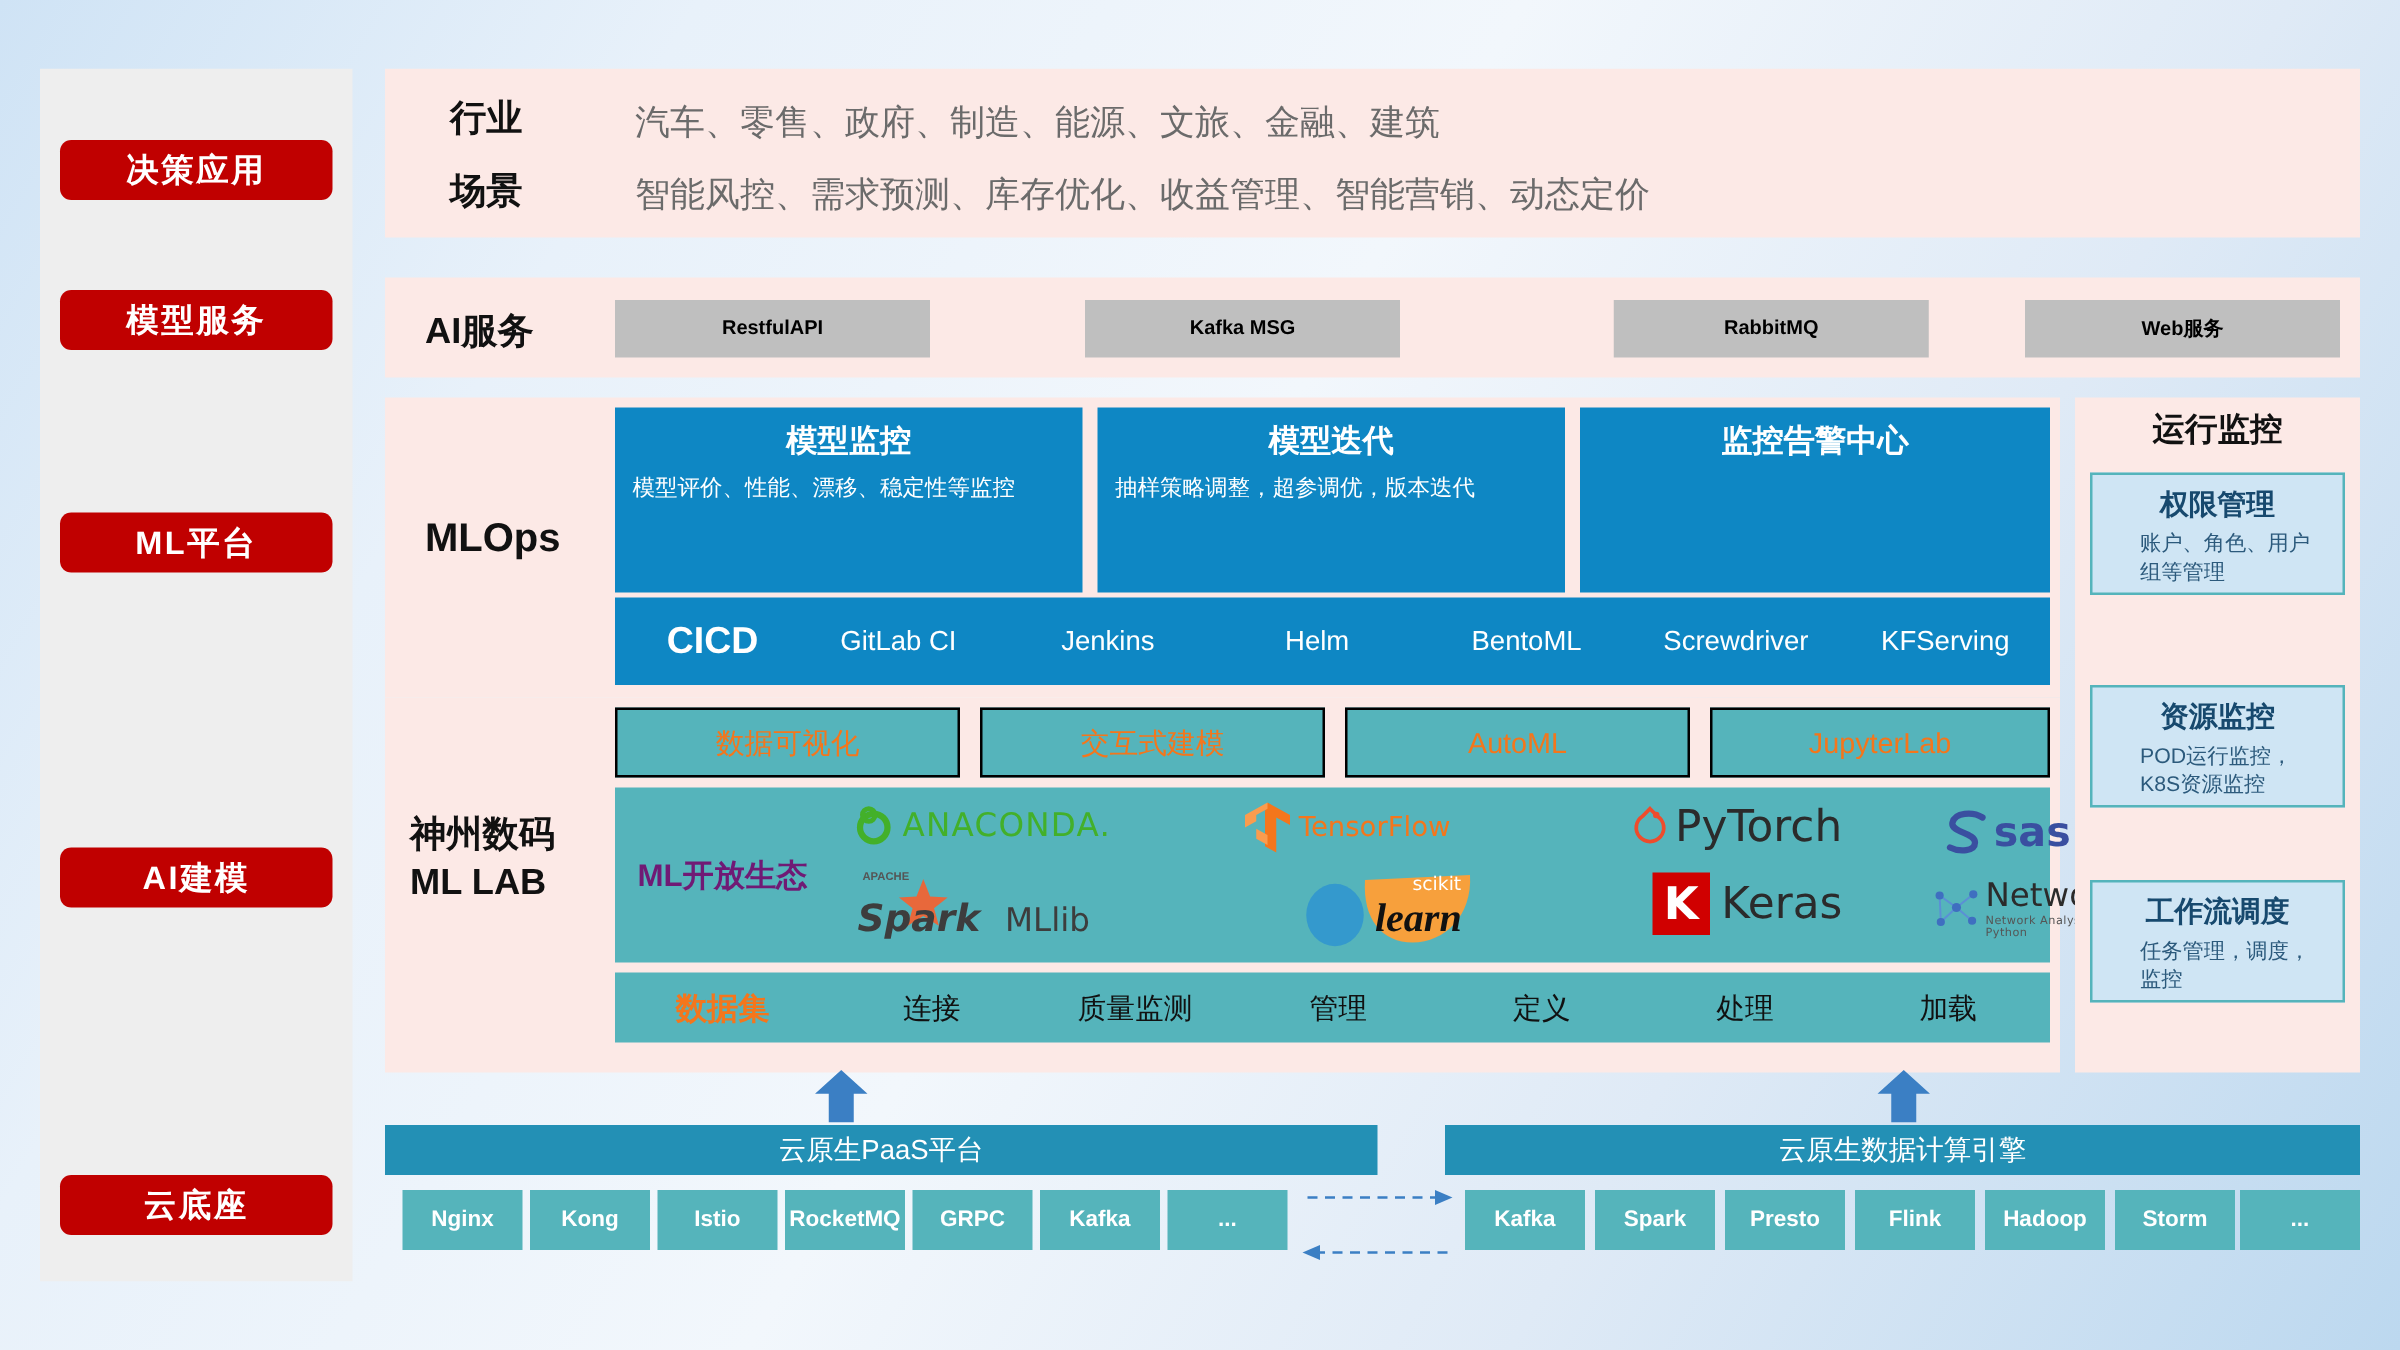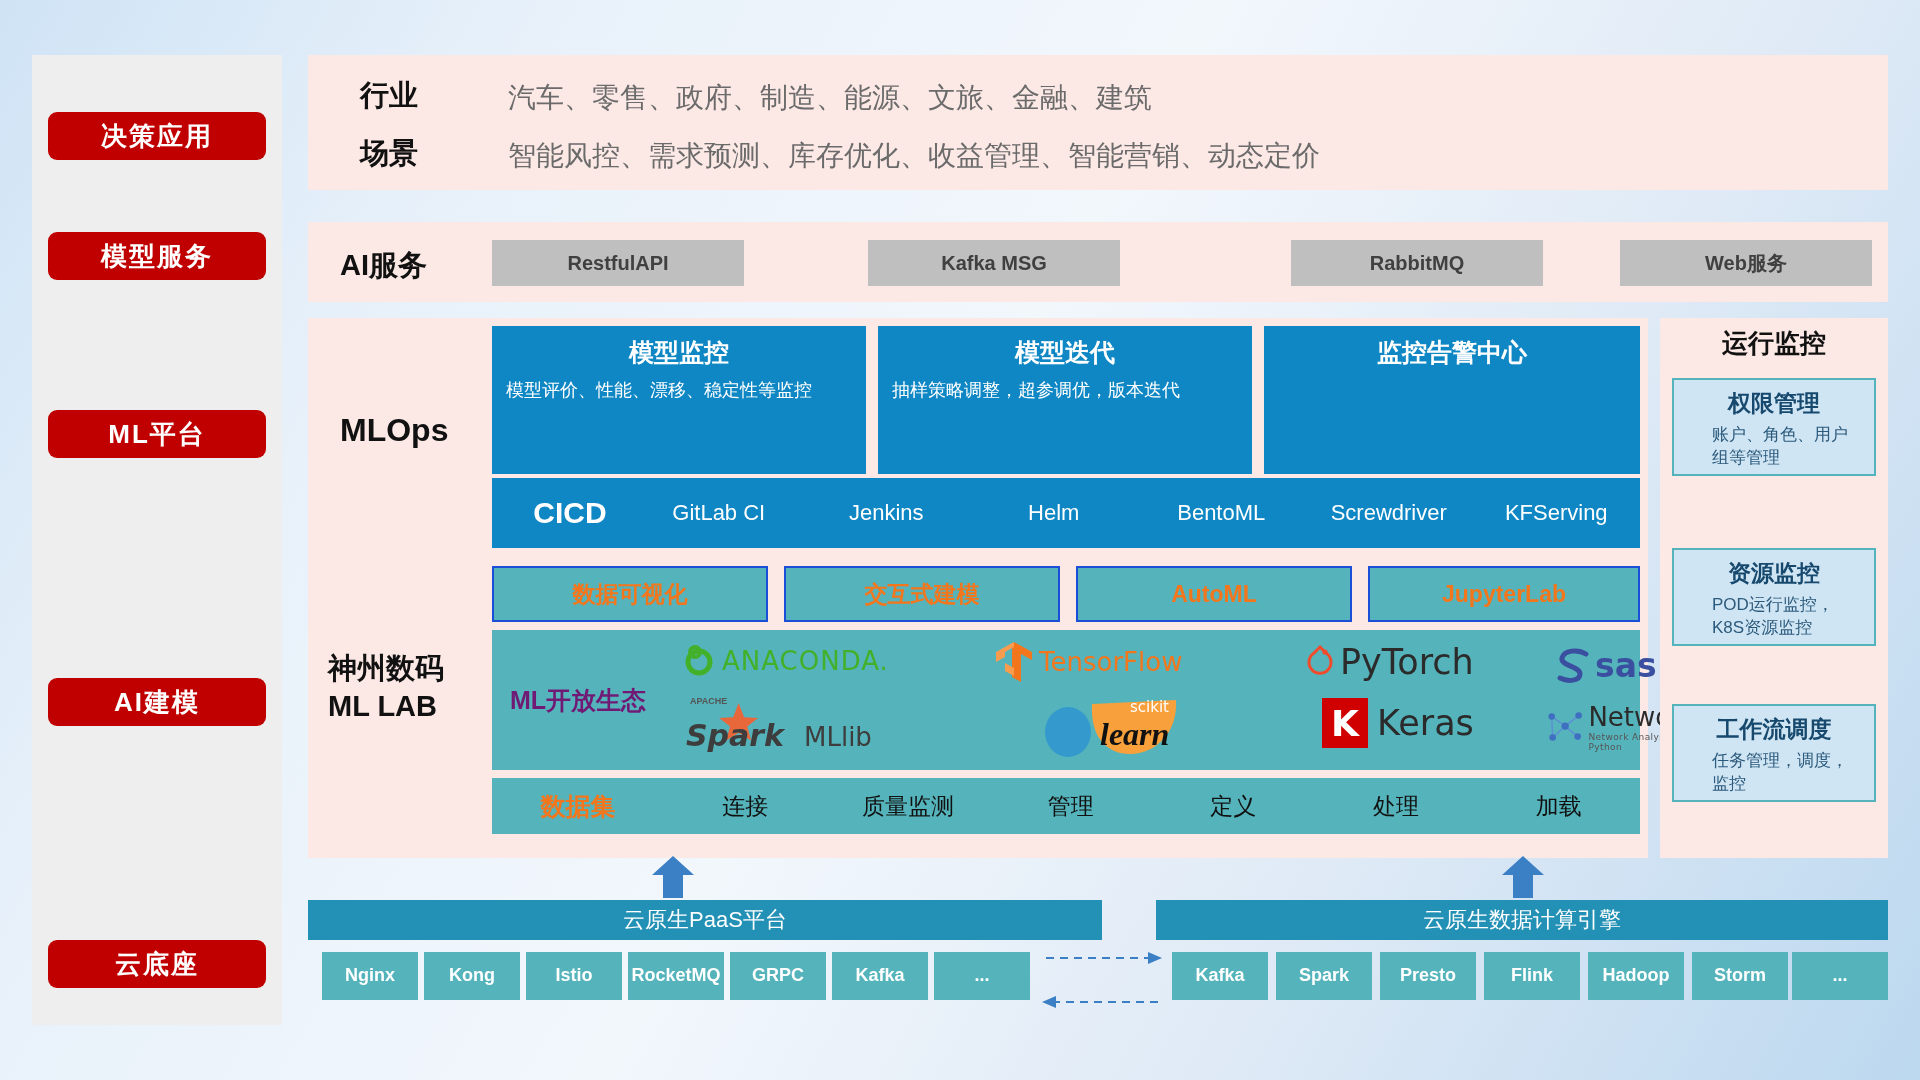--- a/index.html
+++ b/index.html
@@ -46,21 +46,21 @@
   }
 
   
   .apps-label { font-size: 29px; }
   .apps-val { position: absolute; color: #6b6b6b; font-size: 28px; white-space: nowrap; }
 
   
   .ai-label { font-size: 29px; top: 248px; left: 340px; }
   .ai-chip {
     position: absolute; top: 240px; height: 46px; background: #bfbfbf;
-    color: #404040; font-size: 20px; font-weight: bold;
+    color: #000000; font-size: 16px; font-weight: bold;
     display: flex; align-items: center; justify-content: center;
   }
 
   
   .mlops-label { font-size: 32px; top: 412px; left: 340px; }
   .mlops-card {
     position: absolute; top: 326px; height: 148px; background: #0e87c4;
     color: #fff; padding: 10px 14px 0 14px;
   }
   .mlops-card .t {
@@ -78,22 +78,22 @@
   }
   .cicd-item {
     color: #fff; font-size: 22px; text-align: center; flex: 1 1 0;
     line-height: 1.05; overflow: hidden;
   }
 
   
   .lab-label { font-size: 29px; top: 650px; left: 328px; line-height: 1.3; }
   .lab-chip {
     position: absolute; top: 566px; height: 56px; background: #55b4bb;
-    border: 2px solid #1d4ed8;
-    color: #f4761c; font-size: 23px; font-weight: bold;
+    border: 2px solid #000000;
+    color: #f4761c; font-size: 23px; font-weight: normal;
     display: flex; align-items: center; justify-content: center;
   }
   .eco-box {
     position: absolute; left: 492px; top: 630px; width: 1148px; height: 140px;
     background: #55b4bb; display: flex; align-items: center;
   }
   .eco-title {
     color: #701a75; font-size: 25px; font-weight: bold; width: 172px;
     text-align: center; flex: none;
   }
@@ -257,21 +257,21 @@
         <span class="lg-txt" style="position:absolute;left:0px;top:18px;font-size:30px;color:#3d3d3d;font-weight:bold;font-style:italic;">Spark</span>
         <span class="lg-txt" style="position:absolute;left:118px;top:22px;font-size:26px;color:#3d3d3d;">MLlib</span>
       </div>
 
       <div class="lg" style="left:330px; top:10px;">
         <svg width="40" height="44" viewBox="0 0 40 44">
           <polygon points="20,2 38,12 38,20 27,14 27,42 18,37 18,9" fill="#f4761c"></polygon>
           <polygon points="20,2 2,12 2,22 11,17 11,12 20,7" fill="#fa9c4e"></polygon>
           <polygon points="11,23 20,28 20,36 11,31" fill="#fa9c4e"></polygon>
         </svg>
-        <span class="lg-txt" style="font-size:26px;color:#f4761c;margin-left:5px;">TensorFlow</span>
+        <span class="lg-txt" style="font-size:22px;color:#f4761c;margin-left:5px;">TensorFlow</span>
       </div>
 
       <div class="lg" style="left:378px; top:66px;">
         <svg width="70" height="62" viewBox="0 0 70 62">
           <ellipse cx="26" cy="36" rx="23" ry="25" fill="#3499cd"></ellipse>
         </svg>
         <svg width="96" height="62" viewBox="0 0 96 62" style="position:absolute;left:44px;top:0;">
           <path d="M6,8 L90,4 C92,36 70,58 44,58 C20,58 4,40 6,8 Z" fill="#f7a03c"></path>
         </svg>
         <span class="lg-txt" style="position:absolute;left:88px;top:2px;font-size:15px;color:#ffffff;">scikit</span>

